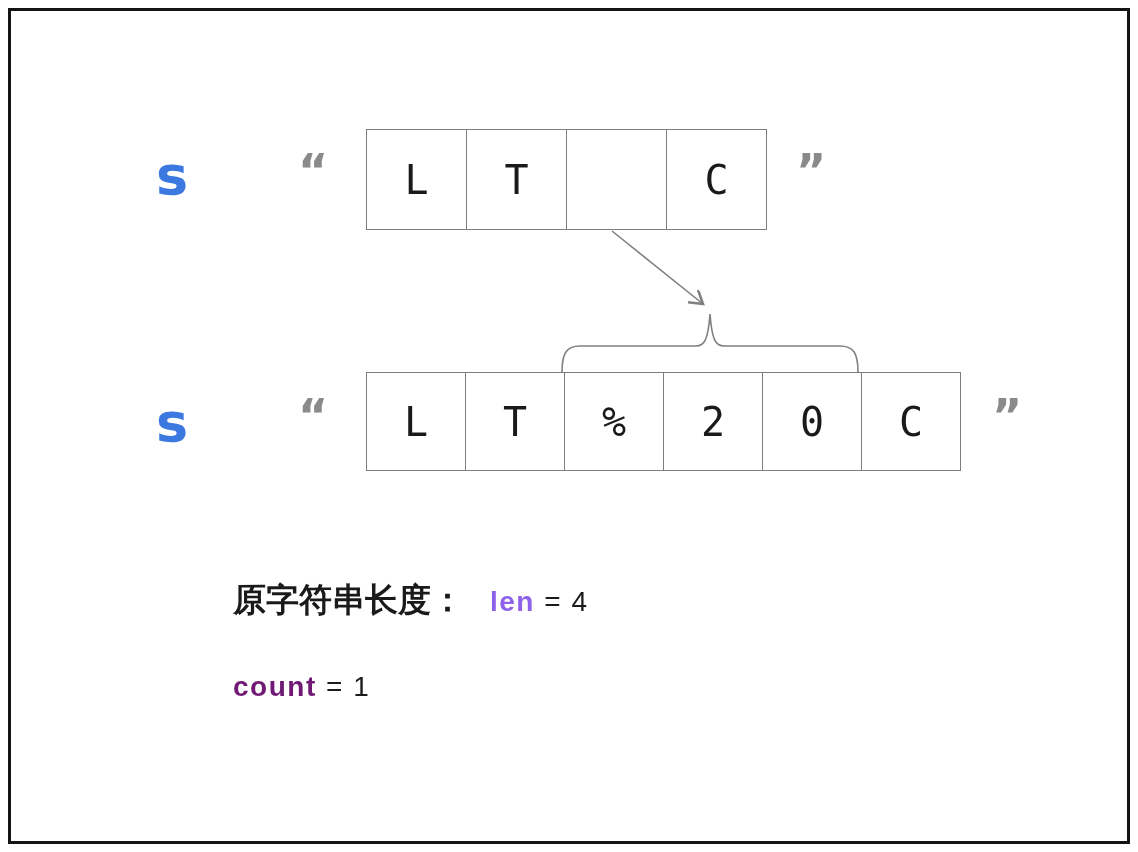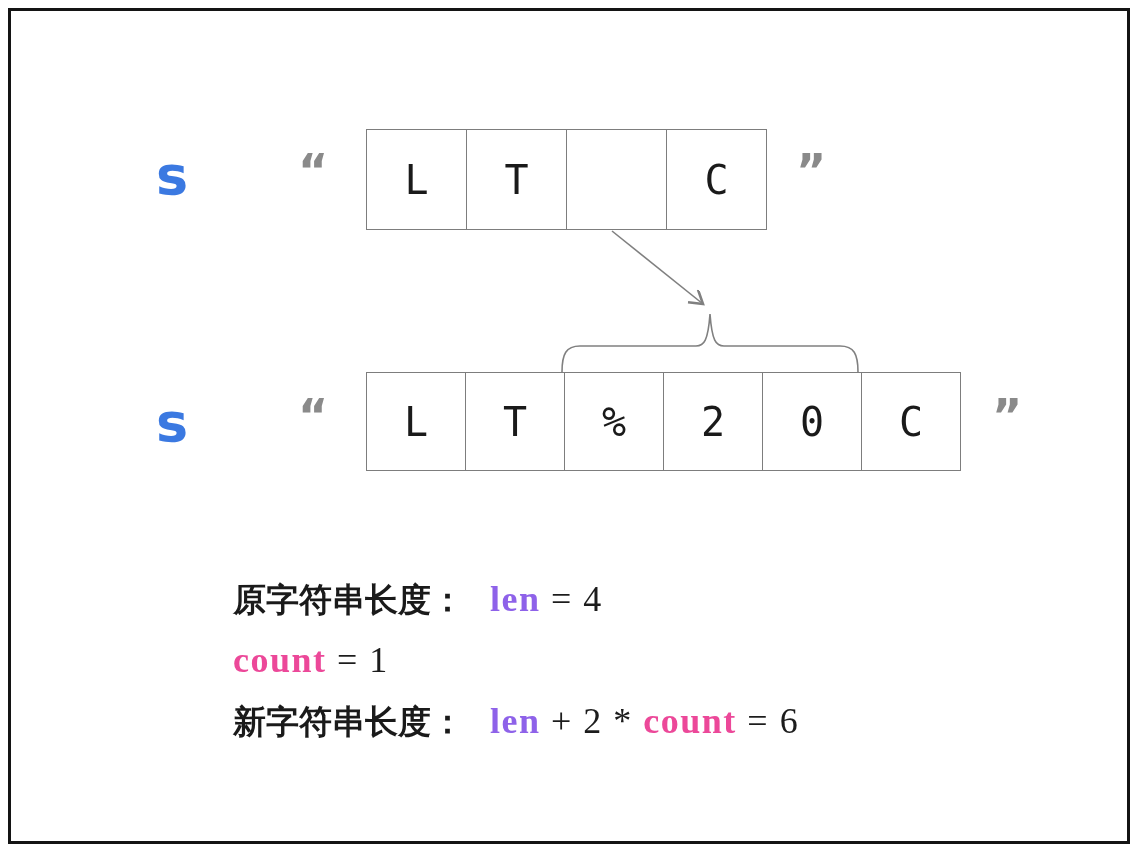--- a/index.html
+++ b/index.html
@@ -62,43 +62,44 @@
   .top-array    { left: 366px; top: 129px; width: 401px; height: 101px; }
   .bottom-array { left: 366px; top: 372px; width: 595px; height: 99px; }
 
   .overlay-svg { position: absolute; left: 0; top: 0; pointer-events: none; }
 
   .equations {
     position: absolute;
     left: 233px; top: 578px;
     display: flex;
     flex-direction: column;
+    gap: 32px;
   }
   .eq-row {
     display: flex;
     align-items: baseline;
     height: 61px;
   }
   .eq-label {
     width: 257px;
     font-family: "DejaVu Sans", sans-serif;
     font-weight: 600;
     font-size: 33px;
     color: #1a1a1a;
     white-space: pre;
   }
   .eq-expr {
-    font-family: Liberation Serif, serif;
-    font-size: 36px;
+    font-family: Liberation Sans, sans-serif;
+    font-size: 28px;
     letter-spacing: 1.5px;
     color: #1c1c1c;
     white-space: pre;
   }
   .var-len   { color: #8E62E9; font-weight: 700; }
-  .var-count { color: #ec4899; font-weight: 700; }
+  .var-count { color: #701a75; font-weight: 700; }
 </style>
 </head>
 <body>
 
 <div class="stage">
 
   <div class="frame"></div>
 
   <div class="str-label" style="left:150px; top:148px;">s</div>
   <div class="quote" style="left:298px; top:148px;">“</div>
@@ -136,19 +137,15 @@
 
     <div class="eq-row">
       <span class="eq-label">原字符串长度：</span>
       <span class="eq-expr"><span class="var-len">len</span><span> = 4</span></span>
     </div>
 
     <div class="eq-row">
       <span class="eq-expr"><span class="var-count">count</span><span> = 1</span></span>
     </div>
 
-    <div class="eq-row">
-      <span class="eq-label">新字符串长度：</span>
-      <span class="eq-expr"><span class="var-len">len</span><span> + 2 * </span><span class="var-count">count</span><span> = 6</span></span>
-    </div>
 
   </div>
 </div>
 
 </body></html>

